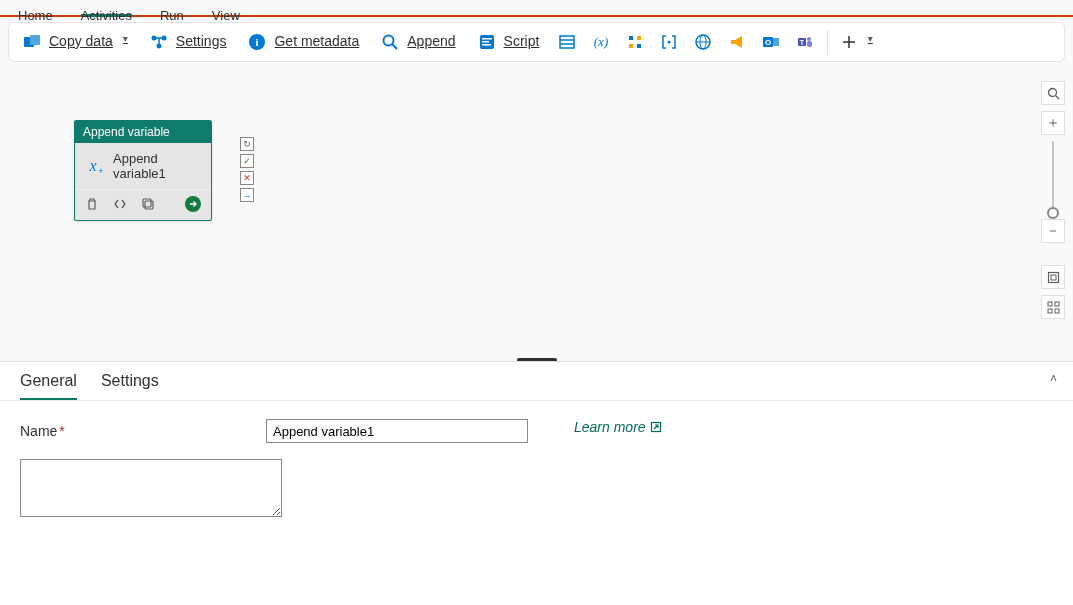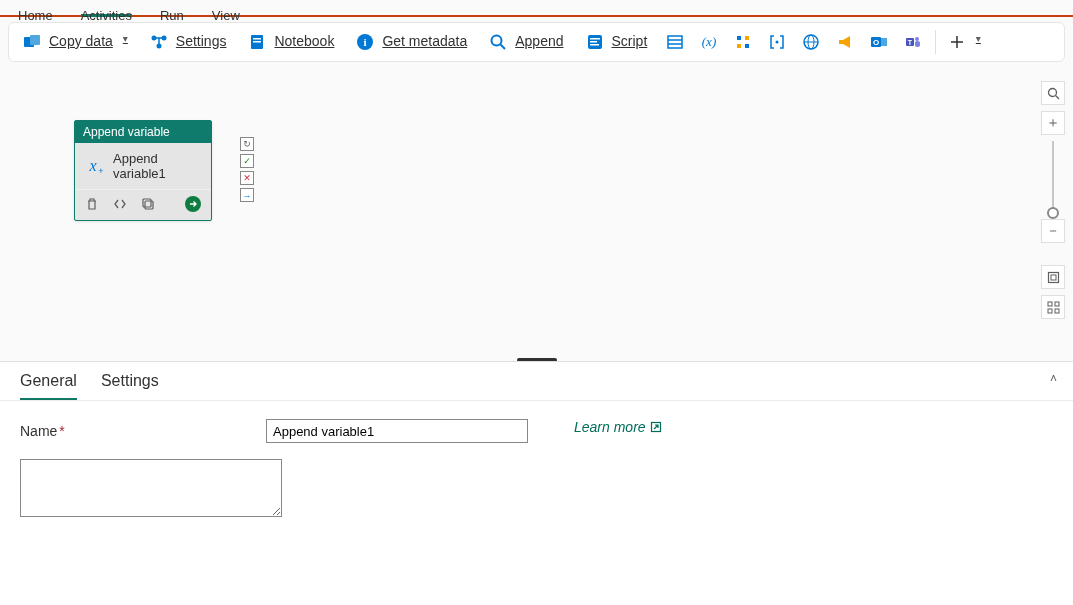--- a/index.html
+++ b/index.html
@@ -87,30 +87,20 @@
       <svg width="18" height="18" viewBox="0 0 18 18">
             <circle cx="4" cy="5" r="2.5" fill="#0078d4"></circle>
             <circle cx="14" cy="5" r="2.5" fill="#0078d4"></circle>
             <circle cx="9" cy="13" r="2.5" fill="#0078d4"></circle>
             <path d="M4 5 L14 5 M9 5 L9 13" stroke="#0078d4" stroke-width="1.5"></path>
           </svg>
     </span>
     <span>Settings</span>
   </div>
 
-  <div class="tool-btn">
-    <span class="tool-icon">
-      <svg width="18" height="18" viewBox="0 0 18 18">
-            <rect x="3" y="2" width="12" height="14" rx="1" fill="#0078d4"></rect>
-            <rect x="5" y="5" width="8" height="1.5" fill="#fff"></rect>
-            <rect x="5" y="8" width="8" height="1.5" fill="#fff"></rect>
-          </svg>
-    </span>
-    <span>Notebook</span>
-  </div>
 
   <div class="tool-btn">
     <span class="tool-icon">
       <svg width="18" height="18" viewBox="0 0 18 18">
             <circle cx="9" cy="9" r="8" fill="#0078d4"></circle>
             <text x="9" y="13" text-anchor="middle" font-size="11" font-weight="bold" fill="#fff" font-family="Georgia">i</text>
           </svg>
     </span>
     <span>Get metadata</span>
   </div>

